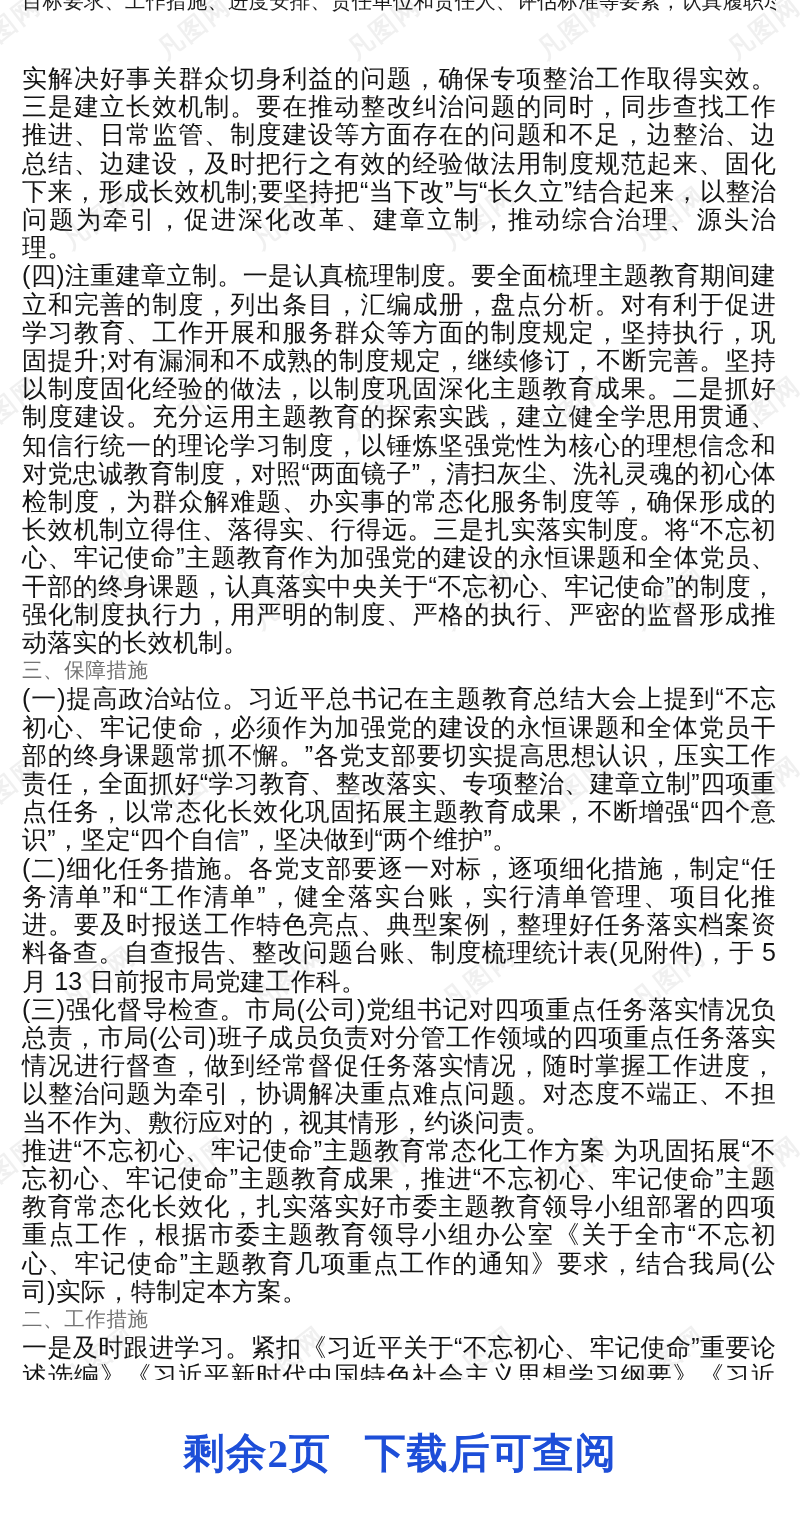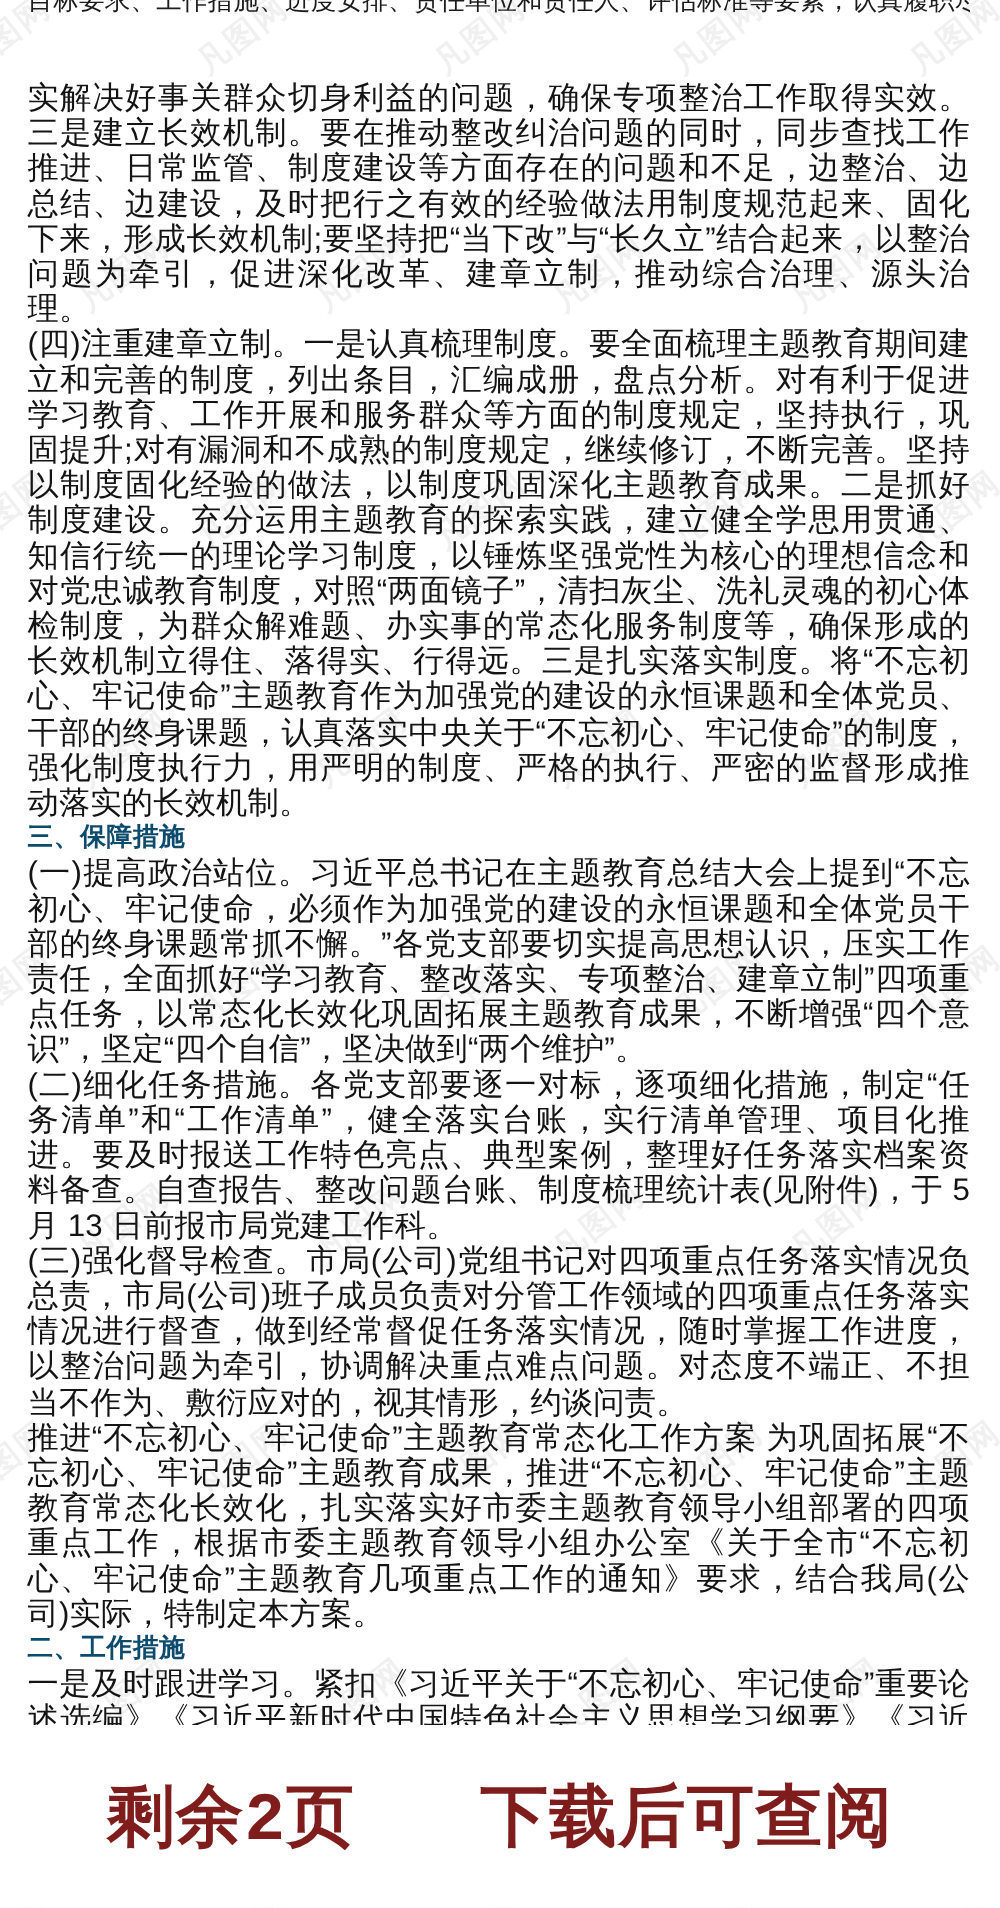--- a/index.html
+++ b/index.html
@@ -74,22 +74,22 @@
     text-align: justify;
     text-justify: inter-ideograph;
     letter-spacing: 0.15px;
     word-break: break-all;
   }
 
   h3.heading {
     margin: 0;
     font-size: 20.5px;
     line-height: 28.2px;
-    font-weight: 700;
-    color: #0c4a6e;
+    font-weight: 400;
+    color: #737373;
     letter-spacing: 0.6px;
   }
   h3.heading.indent {
     text-indent: 12px;
   }
 
   .gap-top {
     height: 42px;
   }
 
@@ -100,24 +100,24 @@
     bottom: 0;
     width: 800px;
     height: 146px;
     z-index: 2;
     display: flex;
     align-items: center;
     justify-content: center;
     background: #ffffff;
   }
   .footer-text {
-    font-family: Liberation Mono, monospace;
+    font-family: Liberation Serif, serif;
     font-weight: 700;
-    font-size: 54px;
-    color: #7f1d1d;
+    font-size: 41px;
+    color: #1d4ed8;
     letter-spacing: 1px;
     white-space: pre;
     user-select: none;
   }
 </style>
 </head>
 <body>
 
 <div class="page">
 

